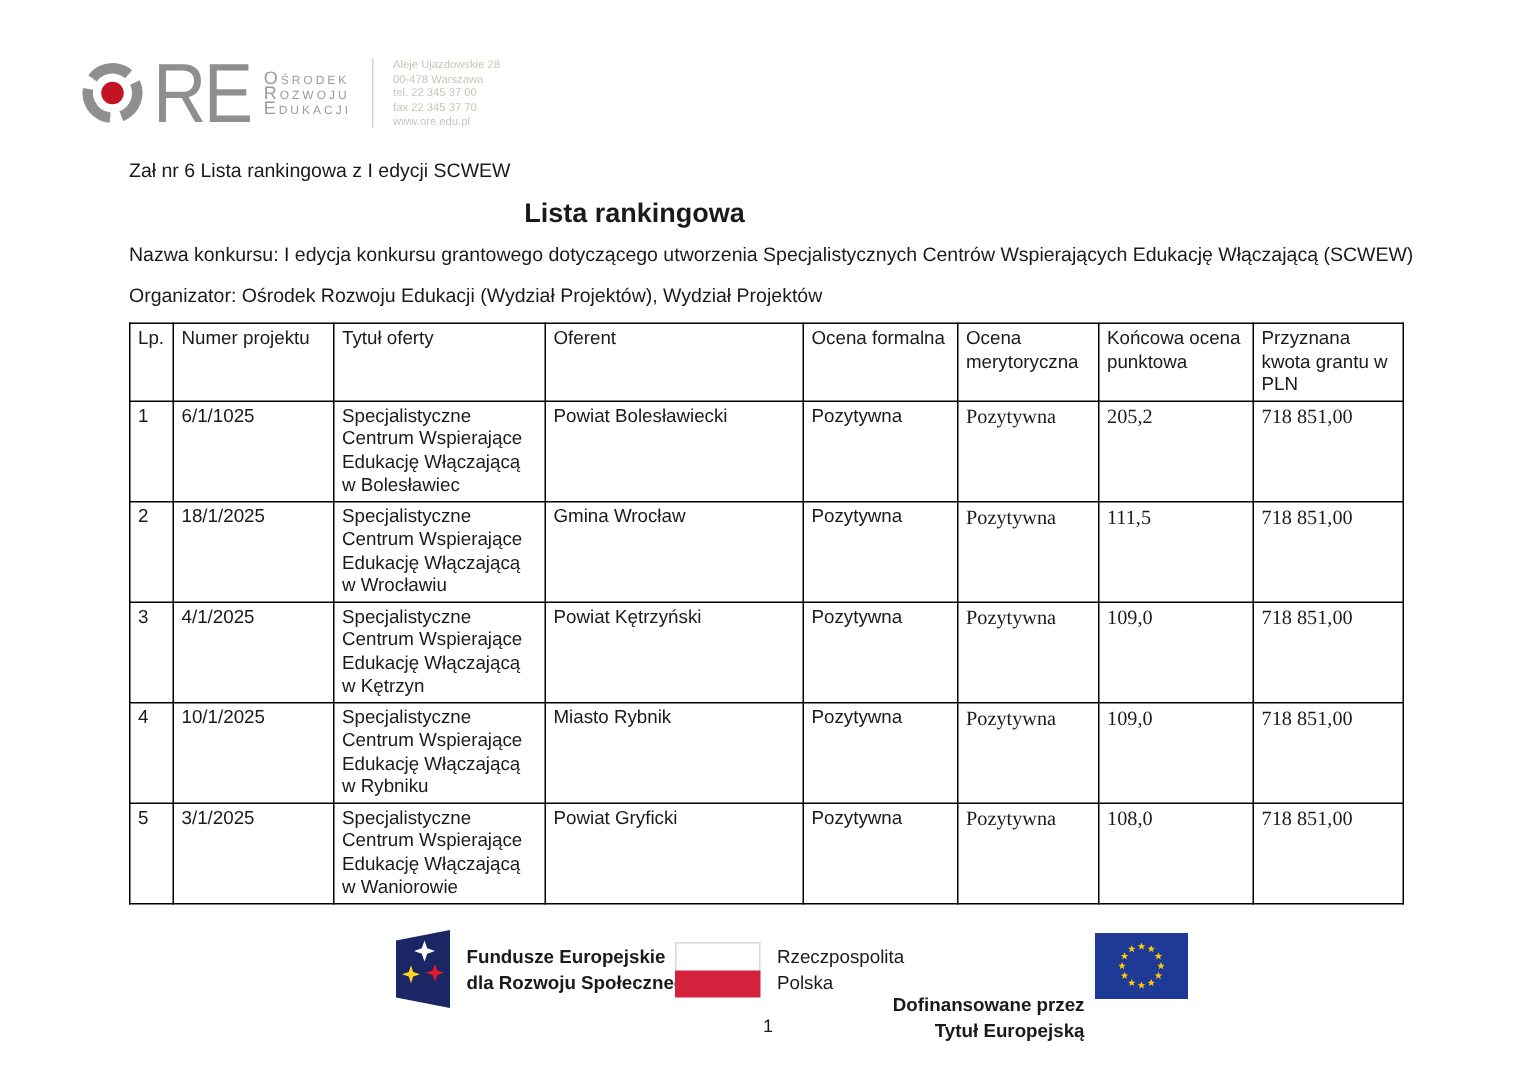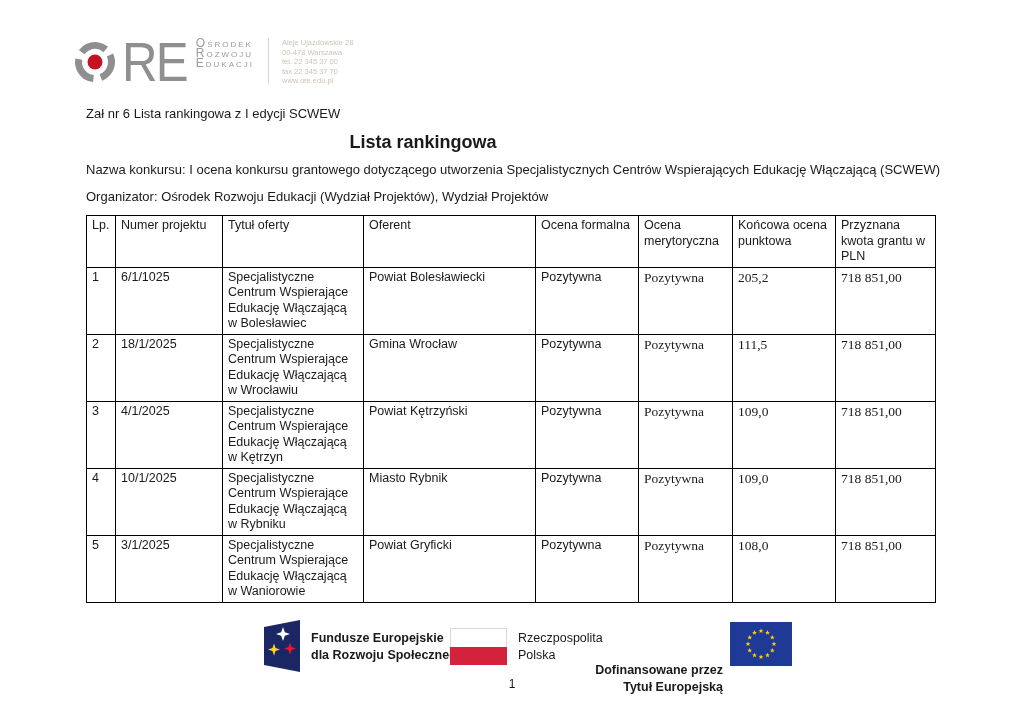--- a/index.html
+++ b/index.html
@@ -1,21 +1,21 @@
 <!DOCTYPE html>
 <html><head>
 <meta charset="utf-8">
 <style>
   html,body{margin:0;padding:0;}
   body{
     width:1024px;height:724px;background:#ffffff;position:relative;
     font-family:"Liberation Sans", sans-serif;color:#1a1a1a;overflow:hidden;
   }
   
-  .ore-header{position:absolute;left:72px;top:38px;display:flex;}
+  .ore-header{position:absolute;left:52px;top:38px;display:flex;align-items:center;}
   .ore-mark{display:flex;align-items:center;}
   .ore-letters{
     font-size:56px;line-height:46px;color:#8f8f8f;font-weight:500;
     letter-spacing:-2px;margin-left:4px;transform:scaleX(.88);transform-origin:left center;
   }
   .ore-name{margin-left:0;font-variant:small-caps;color:#9b9b9b;
     font-size:12px;line-height:10px;letter-spacing:2px;}
   .ore-divider{width:1px;height:46px;background:#d8d4cd;margin-left:14px;}
   .ore-address{margin-left:13px;font-size:7.5px;line-height:9.5px;color:#cbc4ba;}
   
@@ -70,21 +70,21 @@
     <div>Aleje Ujazdowskie 28</div>
     <div>00-478 Warszawa</div>
     <div>tel. 22 345 37 00</div>
     <div>fax 22 345 37 70</div>
     <div>www.ore.edu.pl</div>
   </div>
 </div>
 
 <div class="doc-line line-zal">Zał nr 6 Lista rankingowa z I edycji SCWEW</div>
 <div class="doc-line line-title">Lista rankingowa</div>
-<div class="doc-line line-nazwa">Nazwa konkursu: I ocena konkursu grantowego dotyczącego utworzenia Specjalistycznych Centrów Wspierających Edukację Włączającą (SCWEW)</div>
+<div class="doc-line line-nazwa">Nazwa konkursu: I edycja konkursu grantowego dotyczącego utworzenia Specjalistycznych Centrów Wspierających Edukację Włączającą (SCWEW)</div>
 <div class="doc-line line-org">Organizator: Ośrodek Rozwoju Edukacji (Wydział Projektów), Wydział Projektów</div>
 
 <table class="ranking">
   <colgroup>
     <col style="width:29px">
       <col style="width:107px">
       <col style="width:141px">
       <col style="width:172px">
     <col style="width:103px">
       <col style="width:94px">

